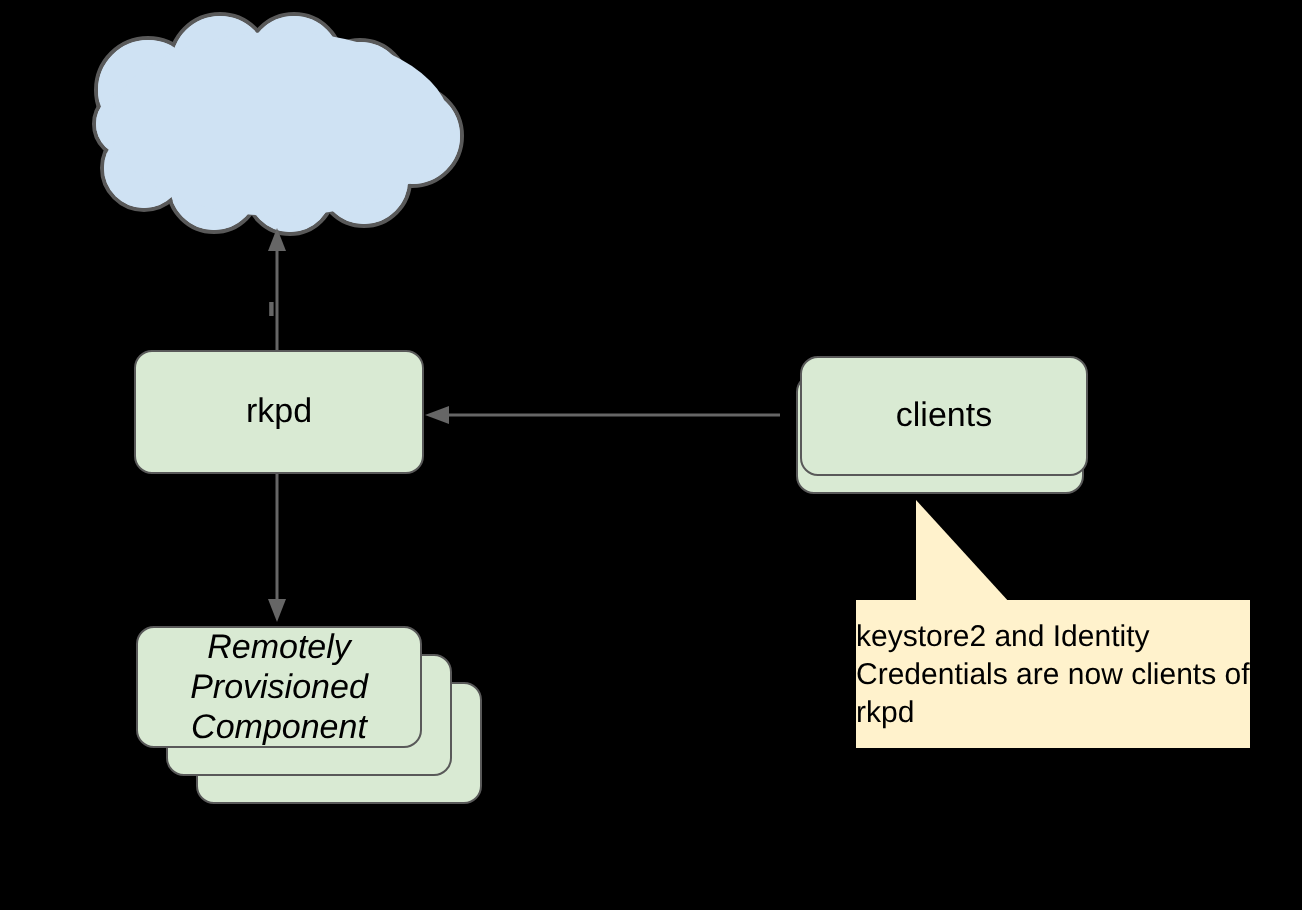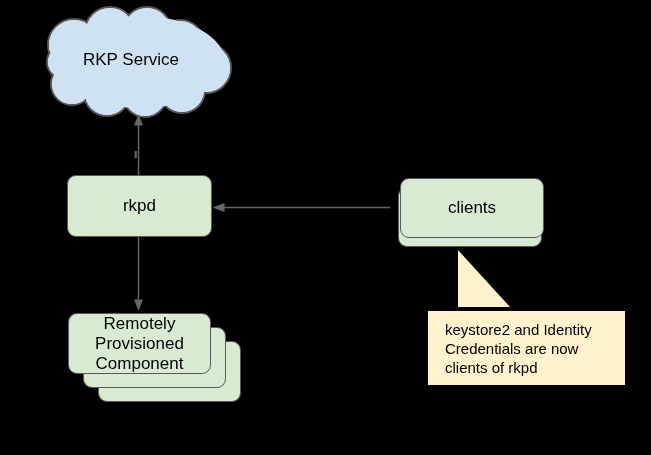--- a/index.html
+++ b/index.html
@@ -34,33 +34,33 @@
     text-align: center;
     font-size: 17px;
     color: #000000;
   }
   .rkpd-box      { left: 67px;  top: 175px; width: 145px; height: 62px; }
   .clients-back  { left: 398px; top: 187px; width: 144px; height: 60px; }
   .clients-front { left: 389px; top: 178px; width: 144px; height: 60px; margin-left: 11px; }
   .rpc-back2     { left: 98px;  top: 341px; width: 143px; height: 61px; }
   .rpc-back1     { left: 83px;  top: 327px; width: 143px; height: 61px; }
   .rpc-front     { left: 68px;  top: 313px; width: 143px; height: 61px;
-                   line-height: 20px; padding: 0 6px; }
+                   line-height: 20px; padding: 0 6px; font-style: italic; }
   .cloud-label {
     position: absolute;
     left: 36px; top: 8px; width: 190px; height: 104px;
     display: flex; align-items: center; justify-content: center;
     font-size: 17px; color: #000000;
   }
   .note-box {
     position: absolute;
-    left: 428px; top: 311px; width: 197px; height: 74px;
+    left: 428px; top: 300px; width: 197px; height: 74px;
     box-sizing: border-box;
     background: #fff2cc;
-    padding: 9px 17px;
+    padding: 9px 0;
     font-size: 15px;
     line-height: 19px;
     color: #000000;
   }
 </style>
 </head>
 <body>
 
 <div class="canvas">
 
@@ -106,23 +106,20 @@
     </g>
 
     <g stroke="#666666" fill="#666666">
       <line x1="390" y1="207.5" x2="224" y2="207.5" stroke-width="1.5"></line>
       <polygon points="212.5,207.5 224.5,203 224.5,212" stroke="none"></polygon>
     </g>
 
     <polygon points="458,250 458,307 510,307" fill="#fff2cc" stroke="none"></polygon>
   </svg>
 
-  <div class="cloud-label">
-    <span>RKP Service</span>
-  </div>
 
   <div class="node-box rkpd-box">
     <span>rkpd</span>
   </div>
 
   <div class="node-box clients-back"></div>
   <div class="node-box clients-front">
     <span>clients</span>
   </div>
 

